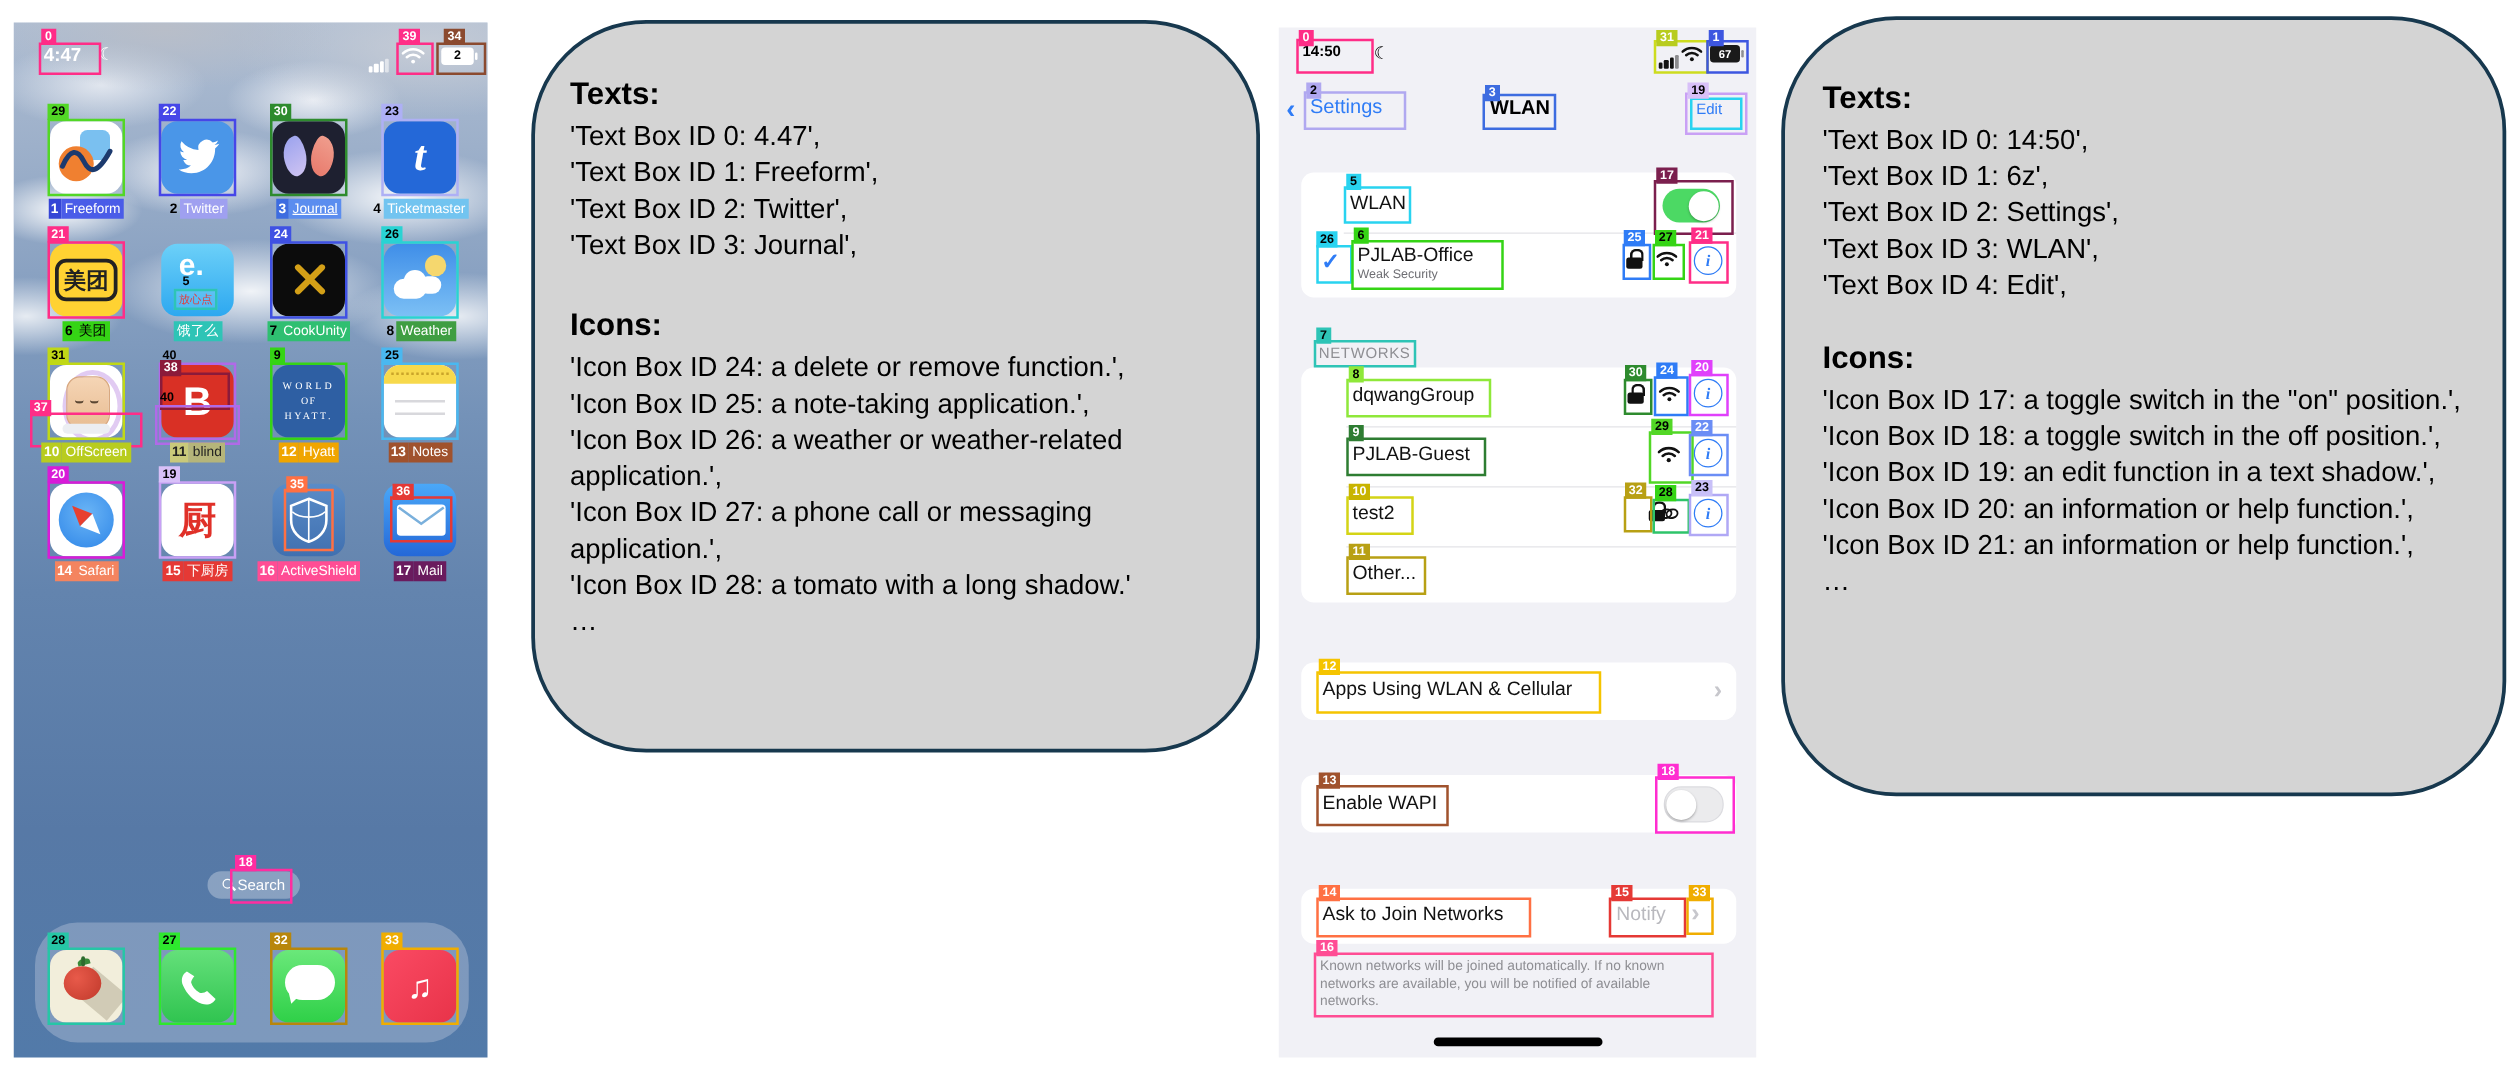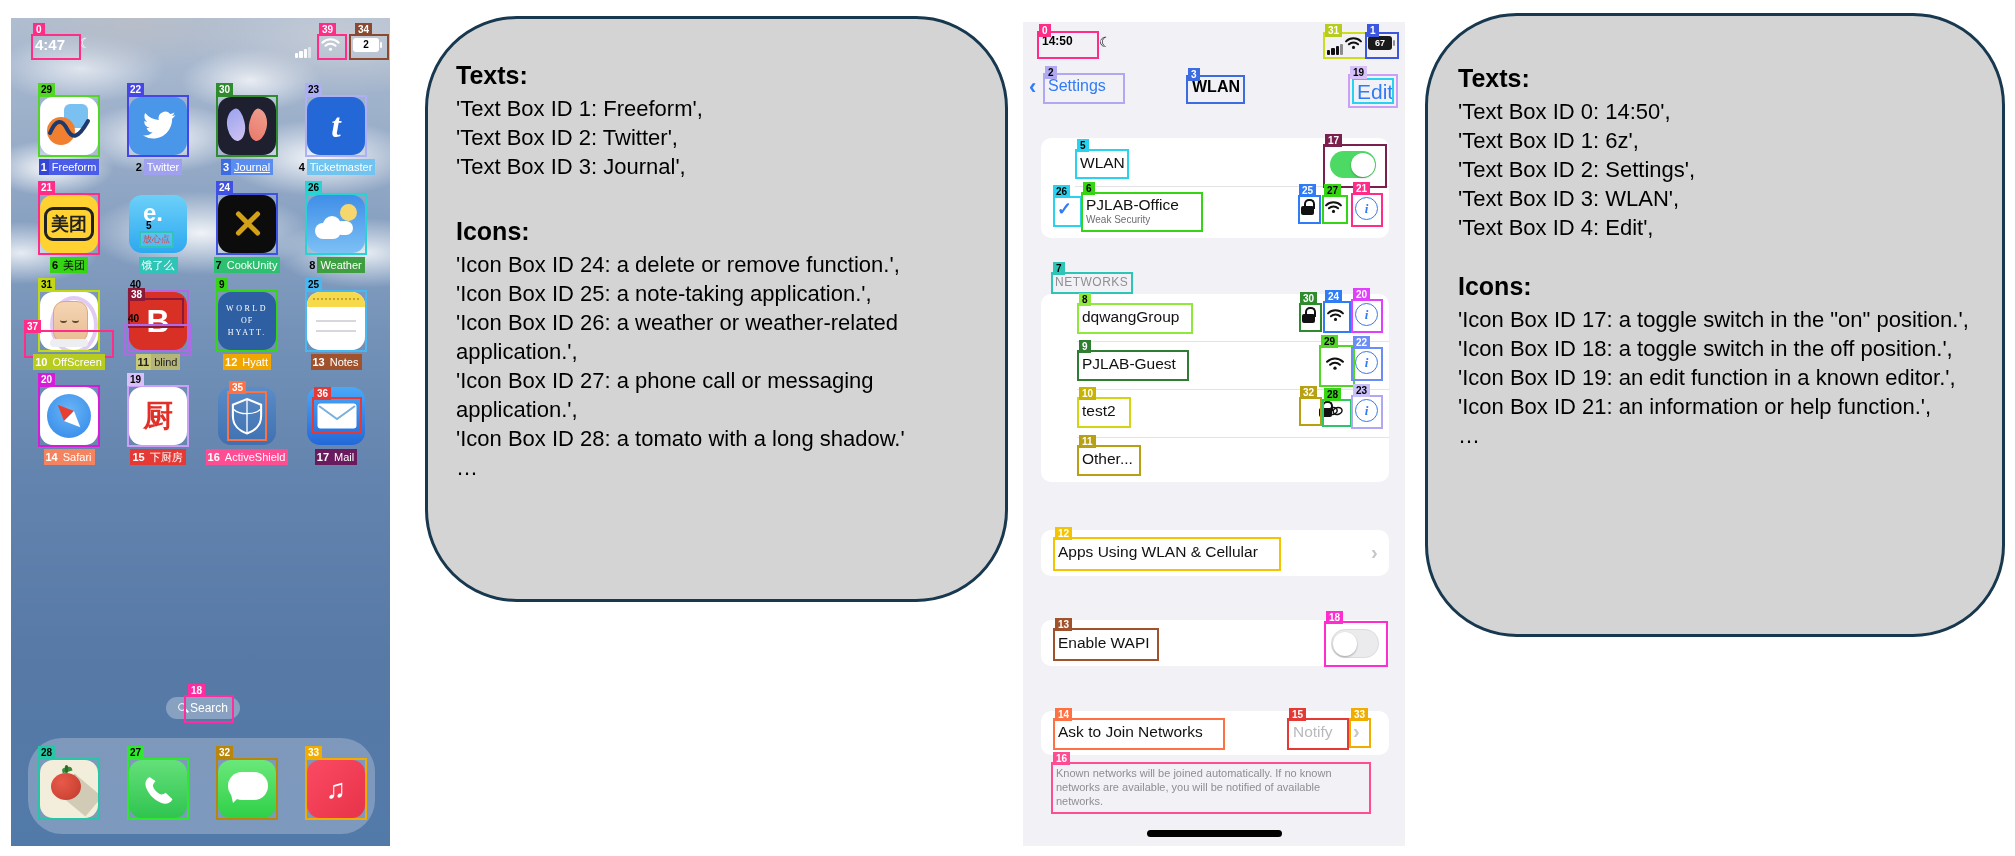--- a/index.html
+++ b/index.html
@@ -337,20 +337,21 @@
           </div>
           <span class="tag" style="left: 0px; top: -12px; background: rgb(240, 173, 0); color: rgb(255, 255, 255);">33</span>
         </div>
       </div>
   </div>
 
   <div class="callout" style="left:425px;top:16px;width:583px;height:586px">
     <div class="inner" style="left:28px;top:42px;width:528px">
       <div class="co-title">Texts:</div>
       <div>
+          <div class="cl-line">'Text Box ID 0: 4.47',</div>
           <div class="cl-line">'Text Box ID 1: Freeform',</div>
           <div class="cl-line">'Text Box ID 2: Twitter',</div>
           <div class="cl-line">'Text Box ID 3: Journal',</div>
         </div>
       <div class="co-title" style="margin-top:36px">Icons:</div>
       <div>
           <div class="cl-line"> 'Icon Box ID 24: a delete or remove function.',</div>
           <div class="cl-line"> 'Icon Box ID 25: a note-taking application.',</div>
           <div class="cl-line"> 'Icon Box ID 26: a weather or weather-related application.',</div>
           <div class="cl-line"> 'Icon Box ID 27: a phone call or messaging application.',</div>
@@ -387,21 +388,21 @@
     <div class="abs" style="left:6px;top:52px;color:#2f7cf6;font-size:22px;font-weight:bold">‹</div>
     <span class="tag" style="left:22px;top:44px;background:#b0a8f0;color:#000">2</span>
     <div class="bx" style="left:20px;top:51px;width:78px;height:27px;border-color:#b0a8f0"></div>
     <div class="abs" style="left:25px;top:55px;color:#2f7cf6;font-size:16px">Settings</div>
     <span class="tag" style="left:165px;top:46px;background:#3d6ce0;color:#fff">3</span>
     <div class="bx" style="left:163px;top:53px;width:55px;height:25px;border-color:#3d6ce0"></div>
     <div class="abs" style="left:169px;top:56px;color:#000;font-weight:bold;font-size:16px">WLAN</div>
     <span class="tag" style="left:327px;top:44px;background:#d8c0f8;color:#000">19</span>
     <div class="bx" style="left:325px;top:52px;width:46px;height:30px;border-color:#c9a0f5"></div>
     <div class="bx" style="left:329px;top:56px;width:38px;height:22px;border-color:#29d3f0"></div>
-    <div class="abs" style="left:334px;top:58px;color:#2f7cf6;font-size:21px">Edit</div>
+    <div class="abs" style="left:334px;top:58px;color:#2f7cf6;font-size:12px">Edit</div>
 
     <div class="card" style="top:116px;height:100px">
       <span class="tag" style="left:36px;top:1px;background:#29d3f0;color:#000">5</span>
       <div class="bx" style="left:34px;top:11px;width:50px;height:26px;border-color:#29d3f0"></div>
       <div class="abs celltext" style="left:39px;top:16px">WLAN</div>
       <span class="tag" style="left:284px;top:-4px;background:#7b1f4e;color:#fff">17</span>
       <div class="bx" style="left:282px;top:6px;width:60px;height:40px;border-color:#7b1f4e"></div>
       <div class="tog" style="left:289px;top:13px;background:#4cd964">
           <span class="knob" style="right:1.5px"></span>
         </div>
@@ -545,19 +546,20 @@
           <div class="cl-line">'Text Box ID 0: 14:50',</div>
           <div class="cl-line"> 'Text Box ID 1: 6z',</div>
           <div class="cl-line"> 'Text Box ID 2: Settings',</div>
           <div class="cl-line"> 'Text Box ID 3: WLAN',</div>
           <div class="cl-line"> 'Text Box ID 4: Edit',</div>
         </div>
       <div class="co-title" style="margin-top:30px">Icons:</div>
       <div>
           <div class="cl-line">'Icon Box ID 17: a toggle switch in the "on" position.',</div>
           <div class="cl-line"> 'Icon Box ID 18: a toggle switch in the off position.',</div>
-          <div class="cl-line"> 'Icon Box ID 19: an edit function in a known editor.',</div>
+          <div class="cl-line"> 'Icon Box ID 19: an edit function in a text shadow.',</div>
+          <div class="cl-line"> 'Icon Box ID 20: an information or help function.',</div>
           <div class="cl-line"> 'Icon Box ID 21: an information or help function.',</div>
         </div>
       <div class="cl-line">…</div>
     </div>
   </div>
 </div>
 
 </body></html>

